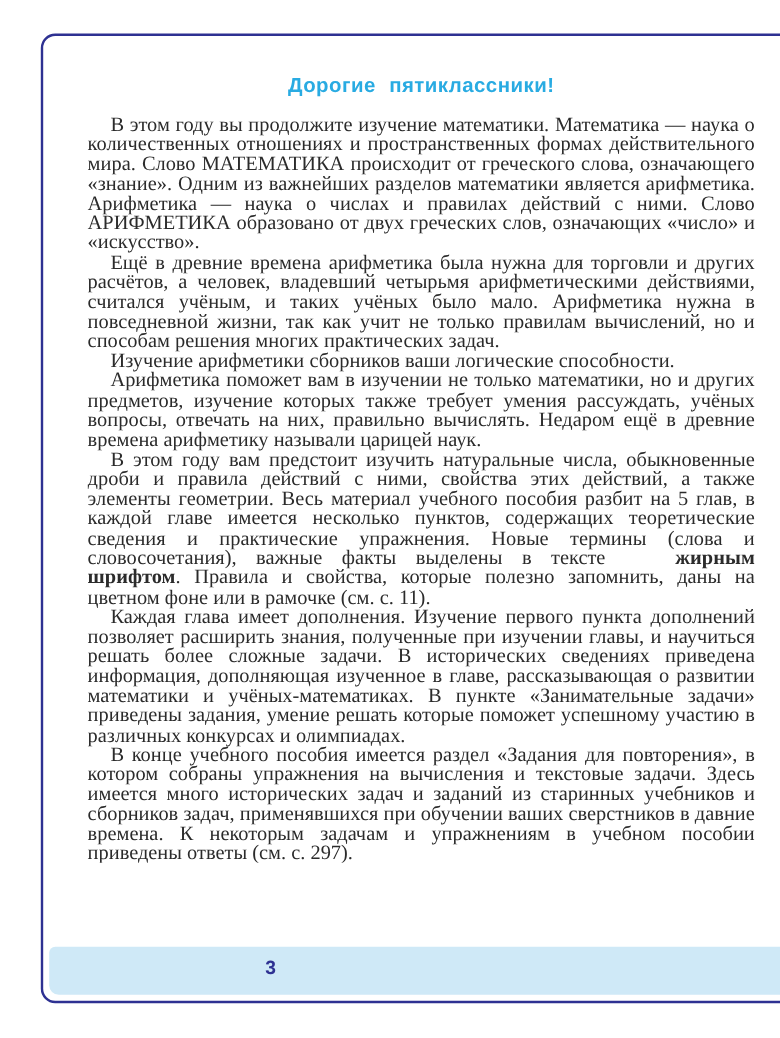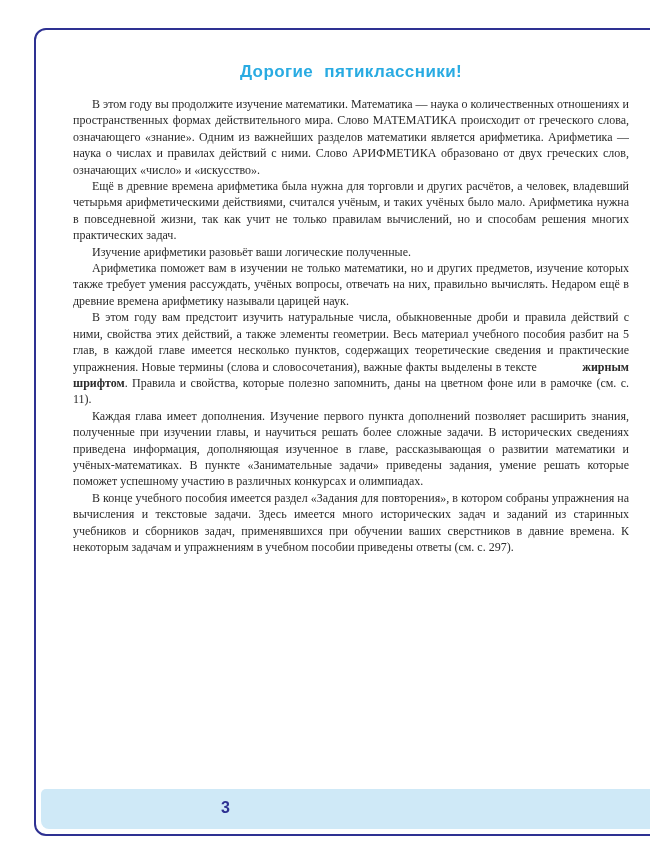--- a/index.html
+++ b/index.html
@@ -23,21 +23,21 @@
     margin-top: 32px;
     font-family: "Liberation Sans", sans-serif;
     font-size: 17px;
     font-weight: bold;
     color: var(--title_accent, #29abe2);
     letter-spacing: 0.4px;
     word-spacing: 6px;
   }
   .body-text {
     margin: 14px 37px 0 37px;
-    font-size: 12px;
+    font-size: 17px;
     line-height: 16.4px;
     color: var(--body_text, #2b2b2b);
     text-align: justify;
     hyphens: auto;
     -webkit-hyphens: auto;
     max-height: 690px;
     overflow: hidden;
   }
   .body-text p { text-indent: 19px; }
   .body-text .bold-seg { font-weight: bold; margin-left: 42px; }
@@ -58,21 +58,21 @@
   }
 </style>
 </head>
 <body style="--title_accent: #29abe2; --border: #2e3192; --footer_bg: #cfe9f7; --page_number: #2e3192; --body_text: #2b2b2b;">
 
 <div class="frame">
   <h1 class="title">Дорогие  пятиклассники!</h1>
   <div class="body-text" id="paragraphs">
       <p><span>В этом году вы продолжите изучение математики. Математика — наука о количественных отношениях и пространственных формах действительного мира. Слово МАТЕМАТИКА происходит от греческого слова, означающего «знание». Одним из важнейших разделов математики является арифметика. Арифметика — наука о числах и правилах действий с ними. Слово АРИФМЕТИКА образовано от двух греческих слов, означающих «число» и «искусство».</span></p>
       <p><span>Ещё в древние времена арифметика была нужна для торговли и других расчётов, а человек, владевший четырьмя арифметическими действиями, считался учёным, и таких учёных было мало. Арифметика нужна в повседневной жизни, так как учит не только правилам вычислений, но и способам решения многих практических задач.</span></p>
-      <p><span>Изучение арифметики разовьёт ваши логические полученные.</span></p>
+      <p><span>Изучение арифметики сборников ваши логические способности.</span></p>
       <p><span>Арифметика поможет вам в изучении не только математики, но и других предметов, изучение которых также требует умения рассуждать, учёных вопросы, отвечать на них, правильно вычислять. Недаром ещё в древние времена арифметику называли царицей наук.</span></p>
       <p><span>В этом году вам предстоит изучить натуральные числа, обыкновенные дроби и правила действий с ними, свойства этих действий, а также элементы геометрии. Весь материал учебного пособия разбит на 5 глав, в каждой главе имеется несколько пунктов, содержащих теоретические сведения и практические упражнения. Новые термины (слова и словосочетания), важные факты выделены в тексте </span><span class="bold-seg">жирным шрифтом</span><span>. Правила и свойства, которые полезно запомнить, даны на цветном фоне или в рамочке (см. с. 11).</span></p>
       <p><span>Каждая глава имеет дополнения. Изучение первого пункта дополнений позволяет расширить знания, полученные при изучении главы, и научиться решать более сложные задачи. В исторических сведениях приведена информация, дополняющая изученное в главе, рассказывающая о развитии математики и учёных-математиках. В пункте «Занимательные задачи» приведены задания, умение решать которые поможет успешному участию в различных конкурсах и олимпиадах.</span></p>
       <p><span>В конце учебного пособия имеется раздел «Задания для повторения», в котором собраны упражнения на вычисления и текстовые задачи. Здесь имеется много исторических задач и заданий из старинных учебников и сборников задач, применявшихся при обучении ваших сверстников в давние времена. К некоторым задачам и упражнениям в учебном пособии приведены ответы (см. с. 297).</span></p>
     </div>
   <div class="footer">
     <span class="page-number">3</span>
   </div>
 </div>
 

